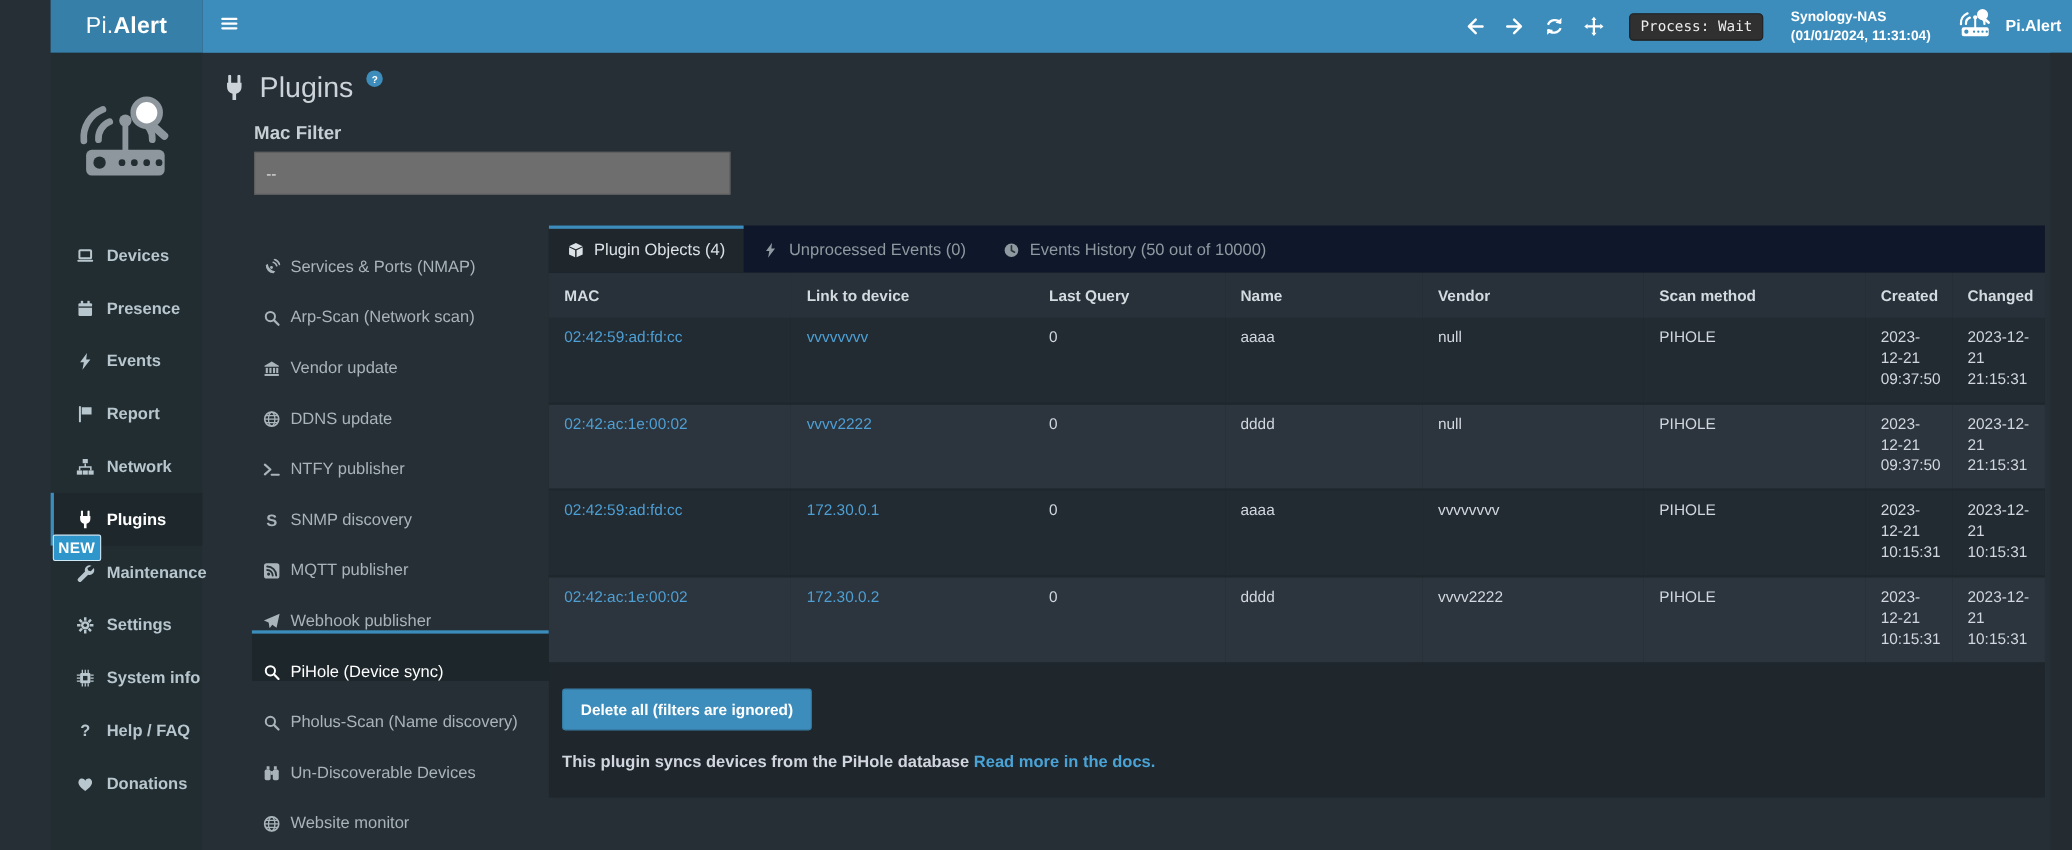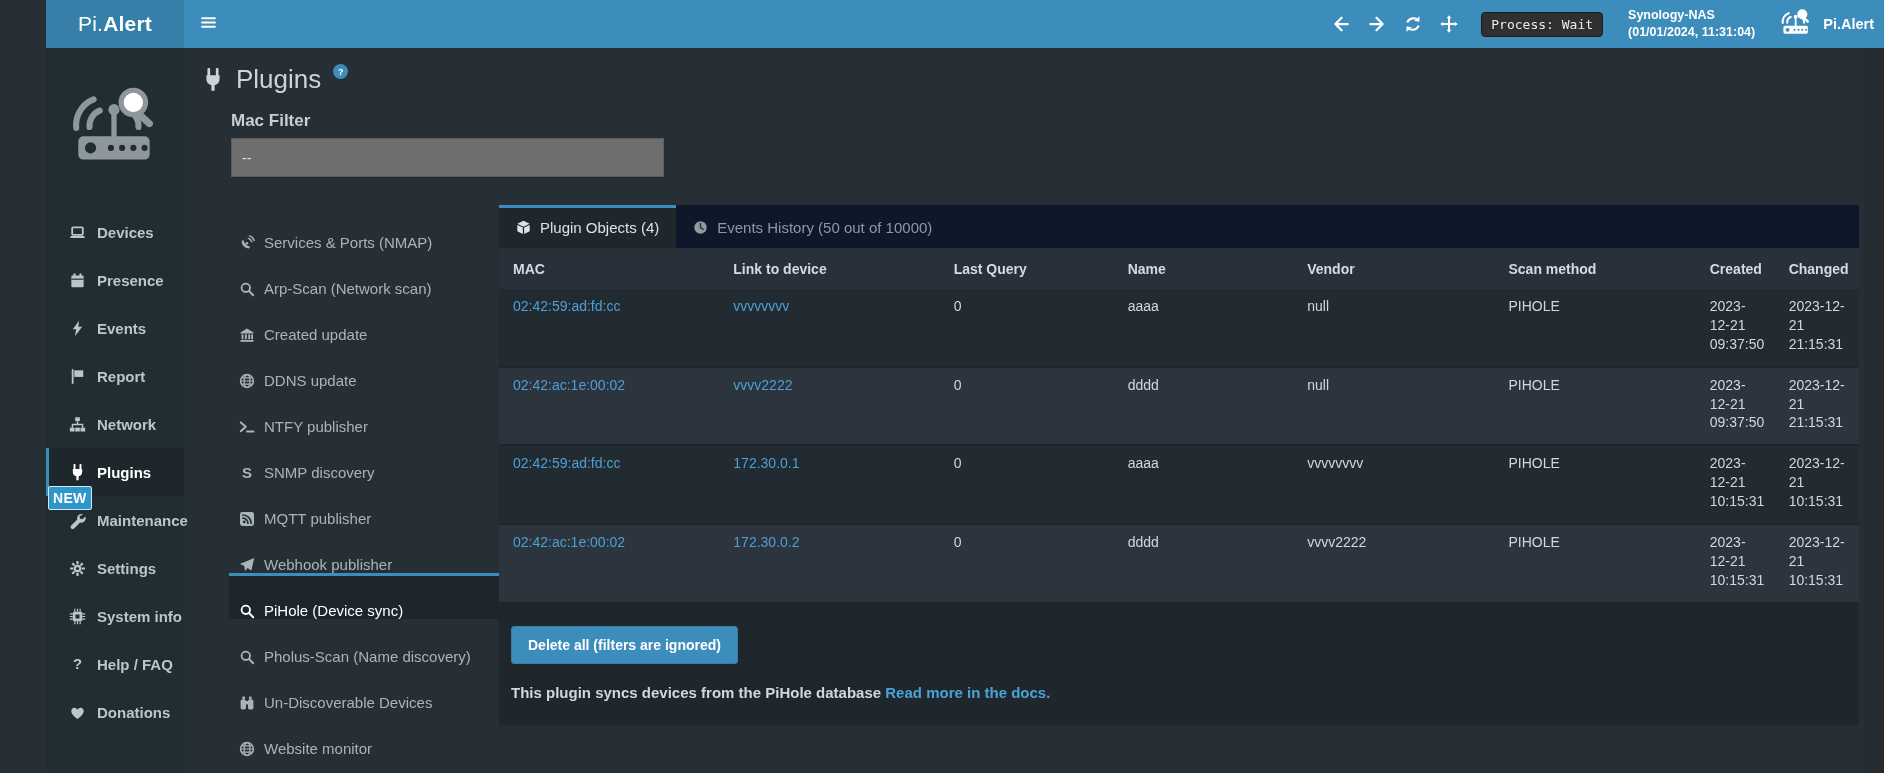--- a/index.html
+++ b/index.html
@@ -351,21 +351,21 @@
               <span class="ico">
                 <svg viewBox="0 0 16 16">
                   <path d="M1.5 5.4 8 1.6l6.5 3.8v1H1.5Z" fill="currentColor"></path>
                   <rect x="2.6" y="7.4" width="1.9" height="4.8" fill="currentColor"></rect>
                   <rect x="5.9" y="7.4" width="1.9" height="4.8" fill="currentColor"></rect>
                   <rect x="9.2" y="7.4" width="1.9" height="4.8" fill="currentColor"></rect>
                   <rect x="12.1" y="7.4" width="1.9" height="4.8" fill="currentColor"></rect>
                   <rect x="1.5" y="13" width="13" height="1.8" fill="currentColor"></rect>
                 </svg>
               </span>
-              <span>Created update</span>
+              <span>Vendor update</span>
             </div>
 
             <div class="plugin-item">
               <span class="ico">
                 <svg viewBox="0 0 16 16">
                   <circle cx="8" cy="8" r="6.4" fill="none" stroke="currentColor" stroke-width="1.5"></circle>
                   <ellipse cx="8" cy="8" rx="2.9" ry="6.4" fill="none" stroke="currentColor" stroke-width="1.2"></ellipse>
                   <path d="M1.6 8h12.8M2.5 4.8h11M2.5 11.2h11" stroke="currentColor" stroke-width="1.2" fill="none"></path>
                 </svg>
               </span>
@@ -464,20 +464,28 @@
                 <span class="ico">
                   <svg viewBox="0 0 16 16">
                     <path d="M8 .9 14.6 4 8 7.1 1.4 4Z" fill="currentColor"></path>
                     <path d="M1.4 5.2 7.3 8v6.9L1.4 12Z" fill="currentColor"></path>
                     <path d="M14.6 5.2 8.7 8v6.9L14.6 12Z" fill="currentColor"></path>
                   </svg>
                 </span>
                 <span>Plugin Objects (4)</span>
               </div>
 
+              <div class="tab">
+                <span class="ico">
+                  <svg viewBox="0 0 16 16">
+                    <path d="M9.5.8 3.6 8.8h3.2L5.6 15.2 12.4 6.4H8.8Z" fill="currentColor"></path>
+                  </svg>
+                </span>
+                <span>Unprocessed Events (0)</span>
+              </div>
 
               <div class="tab">
                 <span class="ico">
                   <svg viewBox="0 0 16 16">
                     <circle cx="8" cy="8" r="6.6" fill="currentColor"></circle>
                     <path d="M8 3.8v4.4l3 1.7" stroke="#2b343b" stroke-width="1.6" fill="none" stroke-linecap="round"></path>
                   </svg>
                 </span>
                 <span>Events History (50 out of 10000)</span>
               </div>

